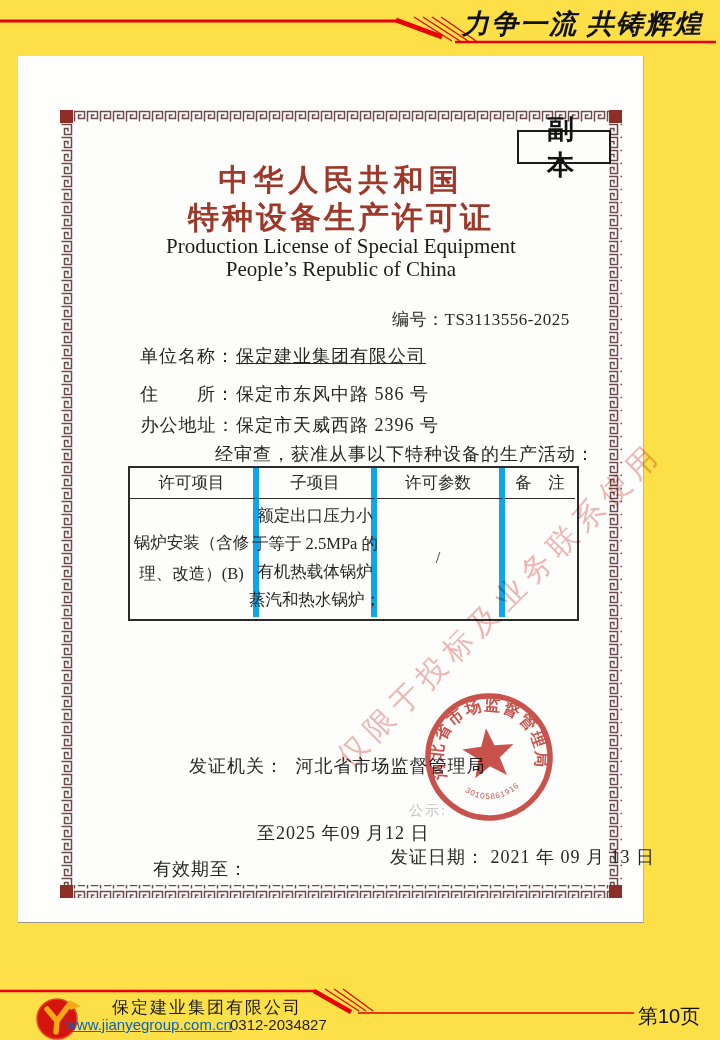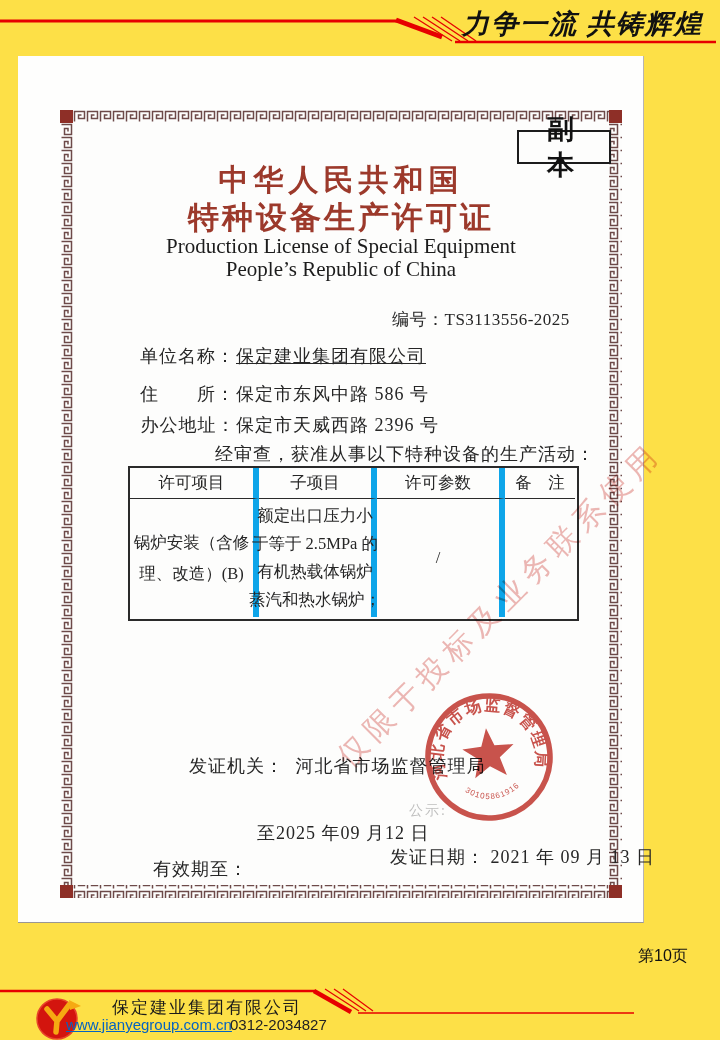--- a/index.html
+++ b/index.html
@@ -44,21 +44,21 @@
              mix-blend-mode:multiply;}
   .faint-note{left:349px;top:692px;font-size:14px;color:rgba(140,140,140,0.55);letter-spacing:2px;}
   .sealwrap{left:363px;top:581px;width:132px;height:134px;mix-blend-mode:multiply;}
   
   .f-company{left:112px;top:996px;font-size:17px;color:#1a1a1a;letter-spacing:2px;
              font-family:"Liberation Sans","DejaVu Sans",sans-serif;}
   .f-url{left:66px;top:1016px;font-size:15px;color:#0563c1;text-decoration:underline;
          font-family:"Liberation Sans","DejaVu Sans",sans-serif;}
   .f-phone{left:230px;top:1016px;font-size:15px;color:#222;
          font-family:"Liberation Sans","DejaVu Sans",sans-serif;}
-  .f-page{left:638px;top:946px;font-size:16px;color:#111;
+  .f-page{left:638px;top:1003px;font-size:20px;color:#111;
          font-family:"Liberation Sans","DejaVu Sans",sans-serif;}
 </style>
 </head>
 <body>
 
 <div class="page">
 
   <svg class="abs" style="left:0;top:0;" width="720" height="60">
     <line x1="0" y1="21" x2="398" y2="21" stroke="#e60000" stroke-width="3"></line>
     <line x1="396" y1="20" x2="442" y2="37" stroke="#e60000" stroke-width="5"></line>

